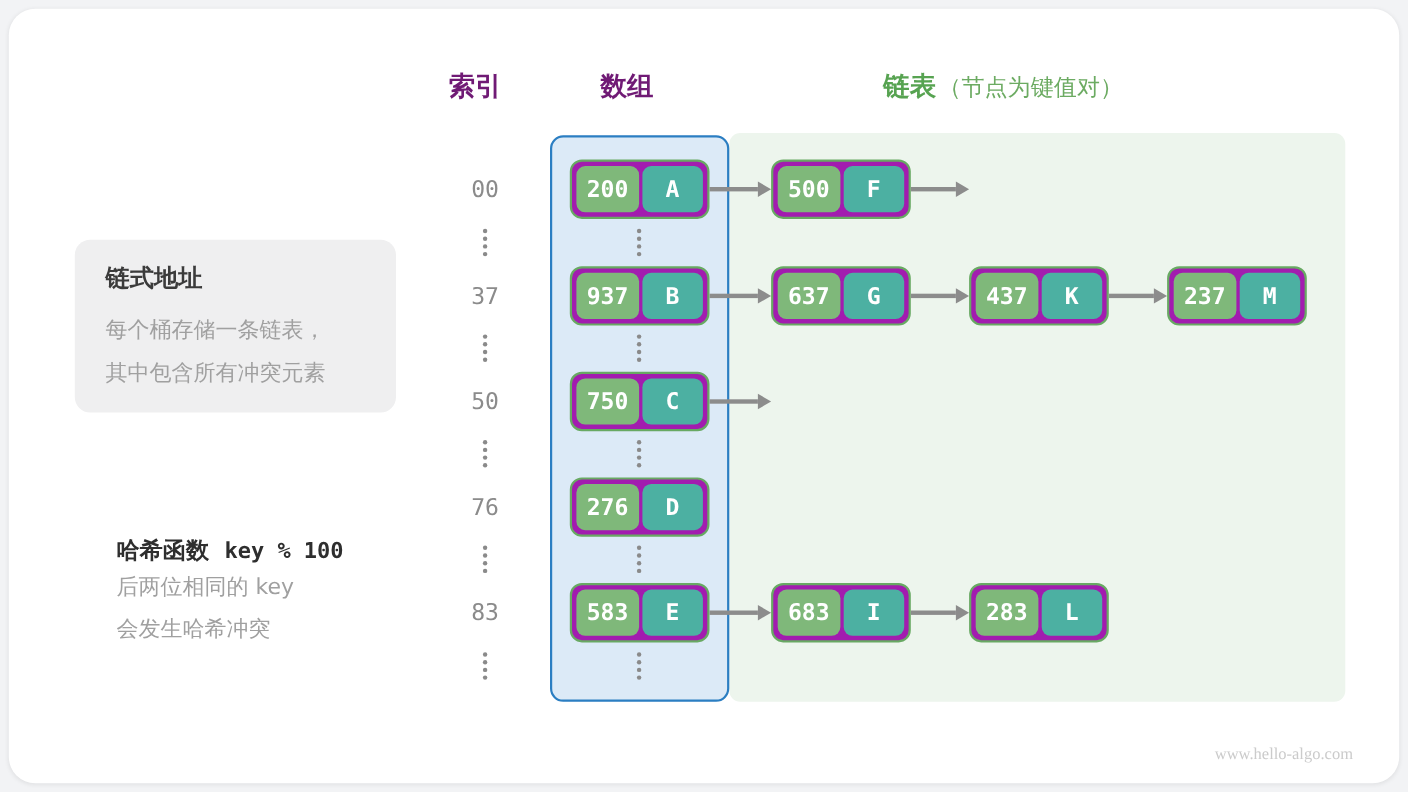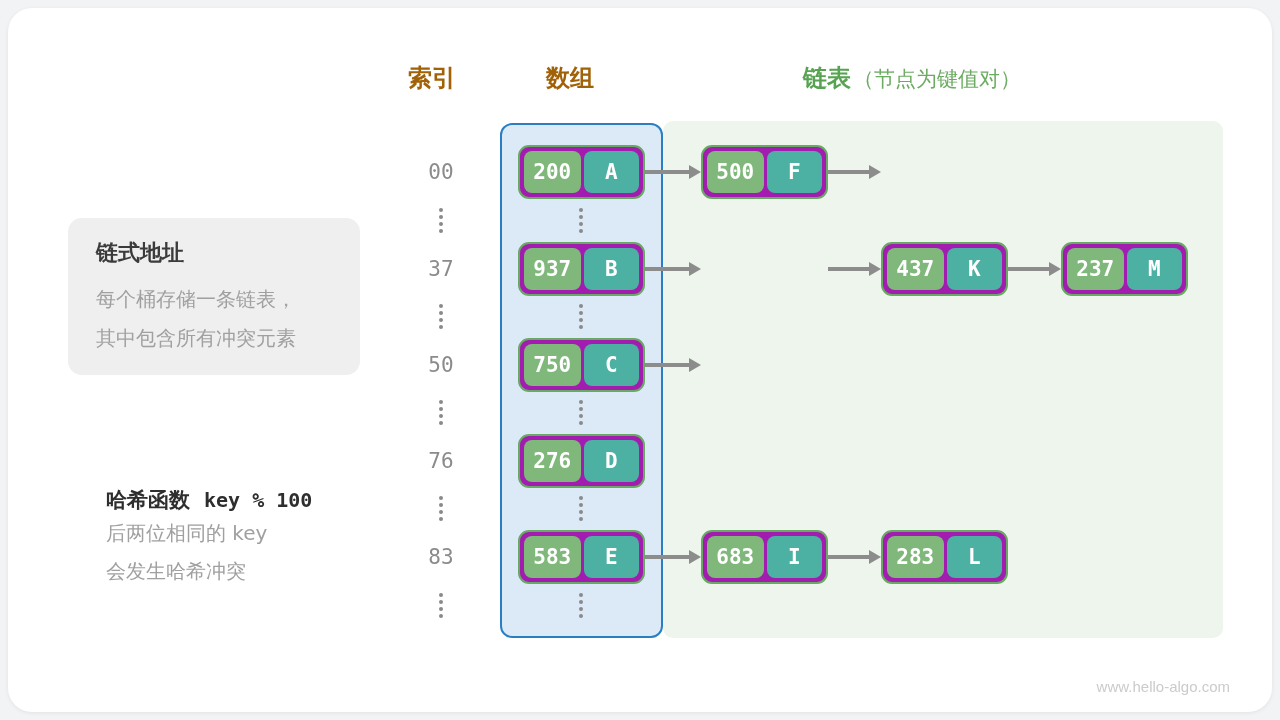--- a/index.html
+++ b/index.html
@@ -9,21 +9,21 @@
     background:#f2f3f5;
     position:relative;
     overflow:hidden;
   }
   .card {
     position:absolute; left:8px; top:8px; width:1264px; height:704px;
     background:#ffffff; border-radius:24px;
     box-shadow:0 1px 4px rgba(0,0,0,0.07);
   }
   
-  .hdr { position:absolute; top:54px; font-size:24px; font-weight:bold; color:#a16207; }
+  .hdr { position:absolute; top:54px; font-size:24px; font-weight:bold; color:#701a75; }
   .hdr-index { left:400px; }
   .hdr-array { left:538px; }
   .hdr-list  { left:795px; color:#57a351; }
   .hdr-list-note { font-size:21px; font-weight:normal; color:#6cab62; margin-left:2px; }
   
   .info-box {
     position:absolute; left:60px; top:210px; width:292px; height:157px;
     background:#efeff0; border-radius:14px; padding:20px 28px;
   }
   .info-title { font-size:22px; font-weight:bold; color:#3b3b3b; margin-bottom:12px; }
@@ -68,21 +68,21 @@
     content:""; position:absolute; right:-12px; top:-5px;
     border-top:7px solid transparent; border-bottom:7px solid transparent;
     border-left:12px solid #8c8c8c;
   }
   
   .dots { position:absolute; display:flex; flex-direction:column; gap:3px; width:4px; }
   .dots i { width:4px; height:4px; border-radius:50%; background:#8a8a8a; }
   
   .watermark {
     position:absolute; right:42px; top:670px;
-    font-family:Liberation Sans, sans-serif;
+    font-family:Liberation Serif, serif;
     font-size:15px; color:#cbcbcb;
   }
 </style>
 </head>
 <body>
 
 <div class="card">
 
   <div class="hdr hdr-index">索引</div>
   <div class="hdr hdr-array">数组</div>
@@ -180,20 +180,24 @@
     <span class="key">500</span>
       <span class="val">F</span>
   </div>
   <div class="arrow" style="left:820px;top:162px;width:41px"></div>
 
   <div class="node" style="left:510px;top:234px">
     <span class="key">937</span>
       <span class="val">B</span>
   </div>
   <div class="arrow" style="left:637px;top:259px;width:44px"></div>
+  <div class="node" style="left:693px;top:234px">
+    <span class="key">637</span>
+      <span class="val">G</span>
+  </div>
   <div class="arrow" style="left:820px;top:259px;width:41px"></div>
   <div class="node" style="left:873px;top:234px">
     <span class="key">437</span>
       <span class="val">K</span>
   </div>
   <div class="arrow" style="left:1000px;top:259px;width:41px"></div>
   <div class="node" style="left:1053px;top:234px">
     <span class="key">237</span>
       <span class="val">M</span>
   </div>

